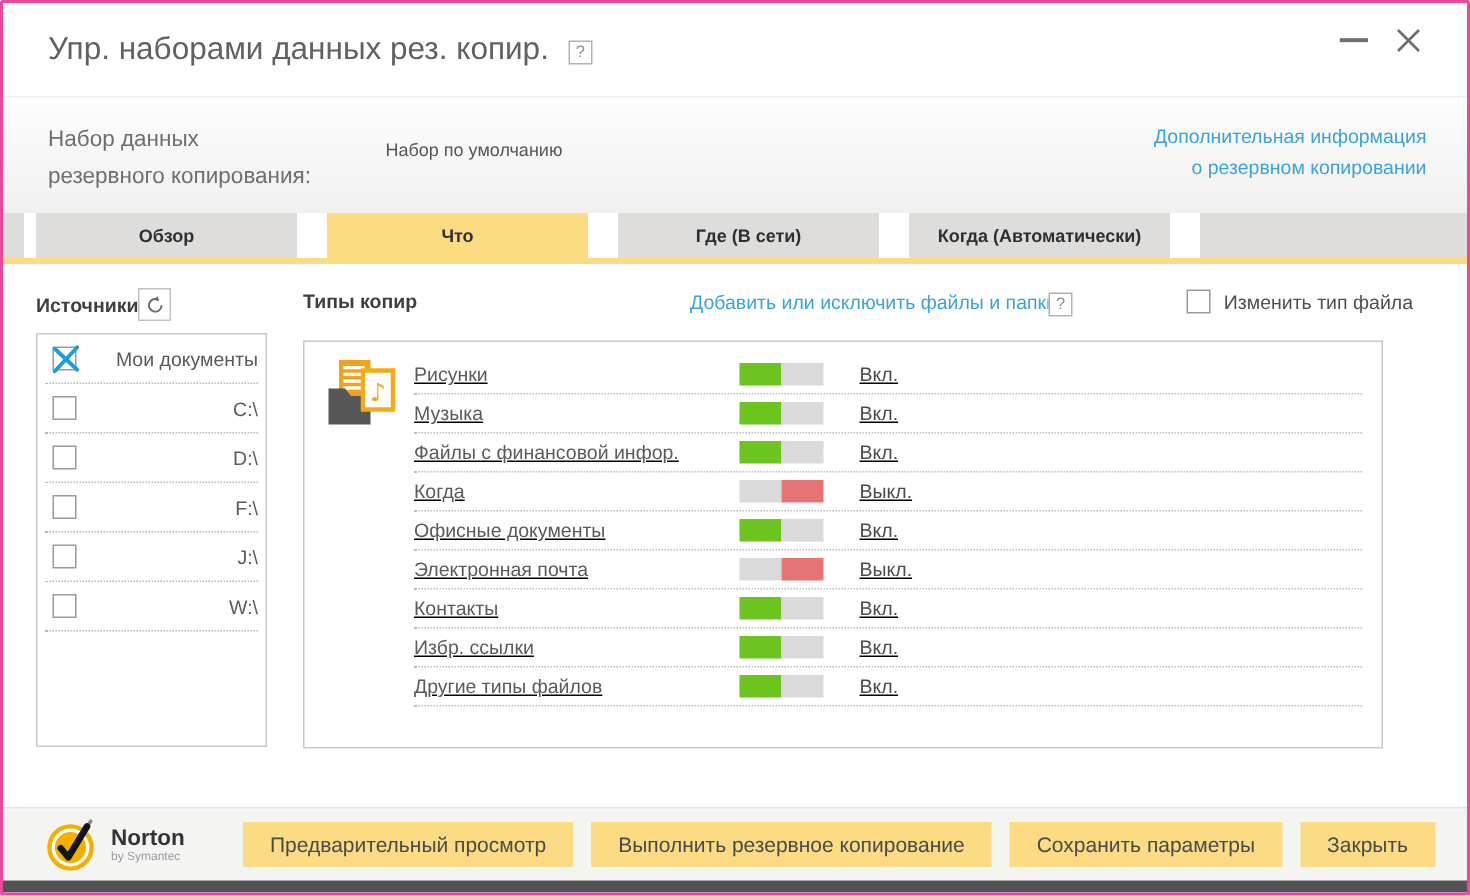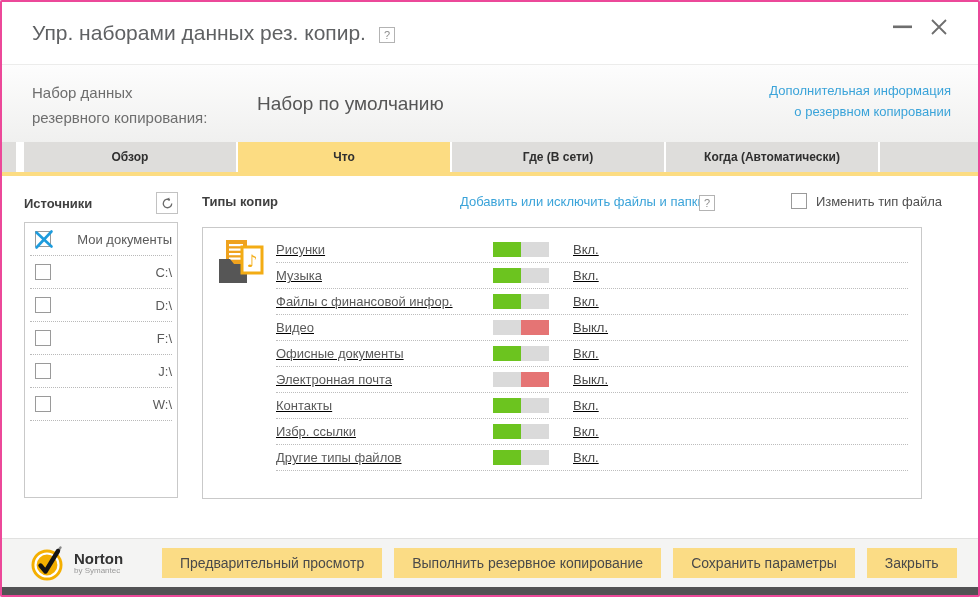--- a/index.html
+++ b/index.html
@@ -16,40 +16,40 @@
   .help-badge { width:16px; height:16px; border:1px solid #b3b3b3; color:#8e8e8e;
                 font-size:11px; display:flex; align-items:center; justify-content:center;
                 margin-top:3px; cursor:pointer; background:#fff; }
   .win-controls { position:absolute; right:26px; top:12px; display:flex; gap:10px; }
   .win-btn { width:26px; height:26px; display:flex; align-items:center; justify-content:center; cursor:pointer; }
 
   
   .header { position:absolute; top:62px; left:0; right:0; height:78px;
             background:linear-gradient(#fdfdfd,#f0f0ef); border-top:1px solid #ececeb; }
   .hdr-label { position:absolute; left:30px; top:15px; font-size:15px; color:#6e6e6e; line-height:25px; }
-  .hdr-value { position:absolute; left:255px; top:28px; font-size:19px; color:#565656; }
+  .hdr-value { position:absolute; left:255px; top:28px; font-size:12px; color:#565656; }
   .hdr-link  { position:absolute; right:27px; top:15px; text-align:right; font-size:13px;
                line-height:21px; color:#3aa3d9; cursor:pointer; }
 
   
   .tabbar { position:absolute; top:140px; left:0; right:0; height:34px; background:#fff; }
   .tabs-row { display:flex; height:30px; }
   .tab-stub { width:14px; background:#dedddb; margin-right:8px; }
-  .tab { width:212px; margin-right:2px; background:#dedddb; display:flex; align-items:center;
+  .tab { width:174px; margin-right:20px; background:#dedddb; display:flex; align-items:center;
          justify-content:center; font-size:12px; font-weight:bold; color:#2f2f2f; cursor:pointer; }
   .tab.active { background:#fcdc82; }
   .tab-filler { flex:1; background:#dedddb; }
   .tab-underline { height:4px; background:#fcdc82; }
 
   
   .content { position:absolute; top:174px; left:0; right:0; bottom:57px; background:#fff; }
   .panel-title { font-size:13px; font-weight:bold; color:#3f3f3f; }
 
   .sources { position:absolute; left:22px; top:16px; width:154px; }
-  .sources-header { display:flex; justify-content:space-between; align-items:center; height:22px; }
+  .sources-header { display:flex; align-items:center; height:22px; }
   .refresh-btn { width:22px; height:22px; border:1px solid #c2c2c2; background:#fff;
                  display:flex; align-items:center; justify-content:center; cursor:pointer; }
   .sources-list { margin-top:8px; height:276px; border:1px solid #c9c9c9; background:#fff; padding:0 5px; }
   .src-row { display:flex; align-items:center; height:33px; border-bottom:1px dotted #b9b9b9;
              padding-left:5px; cursor:pointer;justify-content:space-between; }
   .src-label { margin-left:10px; font-size:13px; color:#5a5a5a; }
 
   .cb { position:relative; width:16px; height:16px; border:1px solid #9a9a9a; background:#fff; flex:none; }
   .cb .xmark { position:absolute; left:-3px; top:-4px; display:none; }
   .cb.checked .xmark { display:block; }
@@ -254,21 +254,21 @@
             <div class="ft-row">
               <span class="ft-label">Файлы с финансовой инфор.</span>
               <span class="toggle on">
                 <span class="seg seg-l"></span>
                 <span class="seg seg-r"></span>
               </span>
               <span class="ft-state">Вкл.</span>
             </div>
 
             <div class="ft-row">
-              <span class="ft-label">Видео</span>
+              <span class="ft-label">Когда</span>
               <span class="toggle">
                 <span class="seg seg-l"></span>
                 <span class="seg seg-r"></span>
               </span>
               <span class="ft-state">Выкл.</span>
             </div>
 
             <div class="ft-row">
               <span class="ft-label">Офисные документы</span>
               <span class="toggle on">

